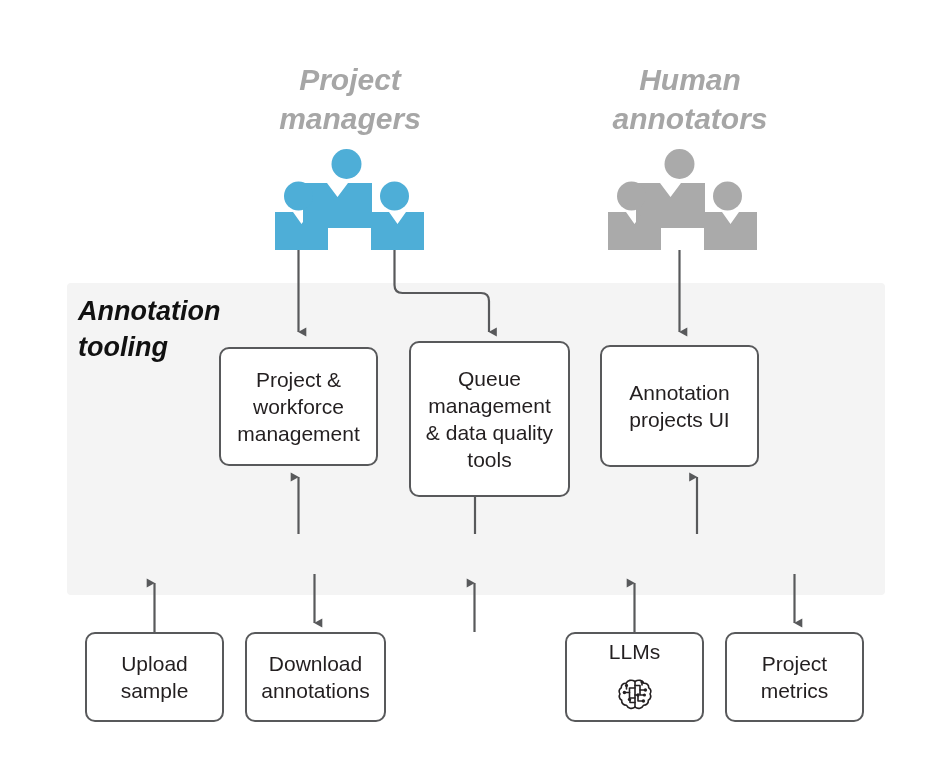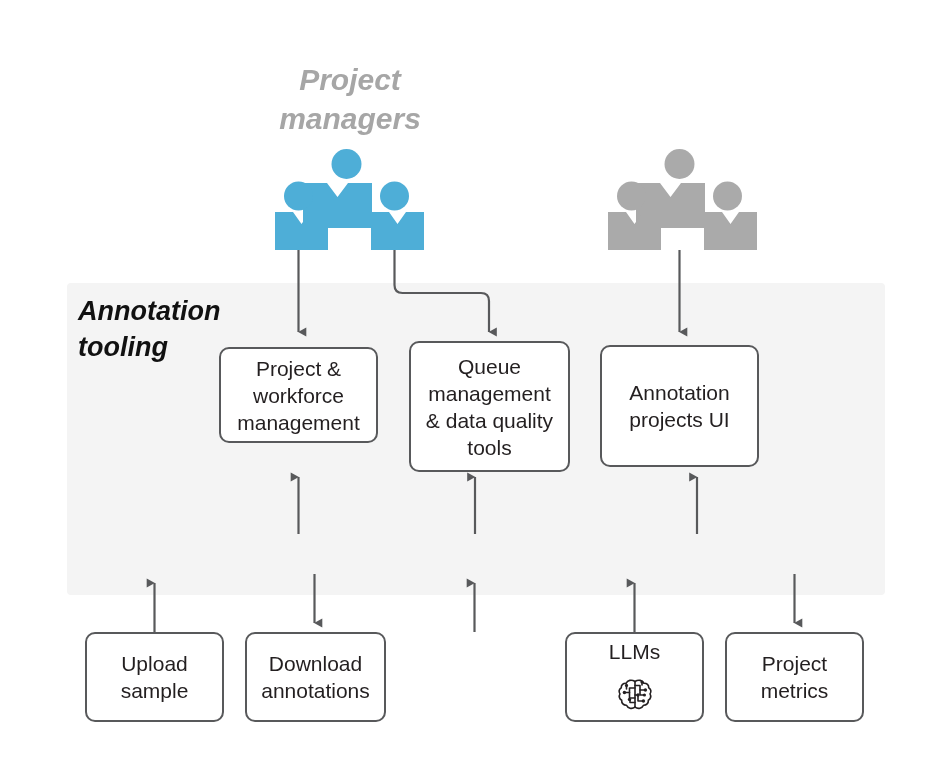--- a/index.html
+++ b/index.html
@@ -136,28 +136,30 @@
 
     <path d="M154.5,632 L154.5,583" stroke="#58595b" stroke-width="2.2" fill="none" marker-end="url(#arrow-up)"></path>
     <path d="M314.5,574 L314.5,623" stroke="#58595b" stroke-width="2.2" fill="none" marker-end="url(#arrow-down)"></path>
     <path d="M474.5,632 L474.5,583" stroke="#58595b" stroke-width="2.2" fill="none" marker-end="url(#arrow-up)"></path>
     <path d="M634.5,632 L634.5,583" stroke="#58595b" stroke-width="2.2" fill="none" marker-end="url(#arrow-up)"></path>
     <path d="M794.5,574 L794.5,623" stroke="#58595b" stroke-width="2.2" fill="none" marker-end="url(#arrow-down)"></path>
   </svg>
 
   <div class="actor-label" id="pm-label">Project
 managers</div>
-
-  <div class="node" style="left:219px; top:347px; width:159px; height:96px;">
+  <div class="actor-label" id="ha-label">Human
+annotators</div>
+
+  <div class="node" style="left:219px; top:347px; width:159px; height:119px;">
     <span class="node-text">Project &amp;
 workforce
 management</span>
   </div>
 
-  <div class="node" style="left:409px; top:341px; width:161px; height:131px;">
+  <div class="node" style="left:409px; top:341px; width:161px; height:156px;">
     <span class="node-text">Queue
 management
 &amp; data quality
 tools</span>
   </div>
 
   <div class="node" style="left:600px; top:345px; width:159px; height:122px;">
     <span class="node-text">Annotation
 projects UI</span>
   </div>

